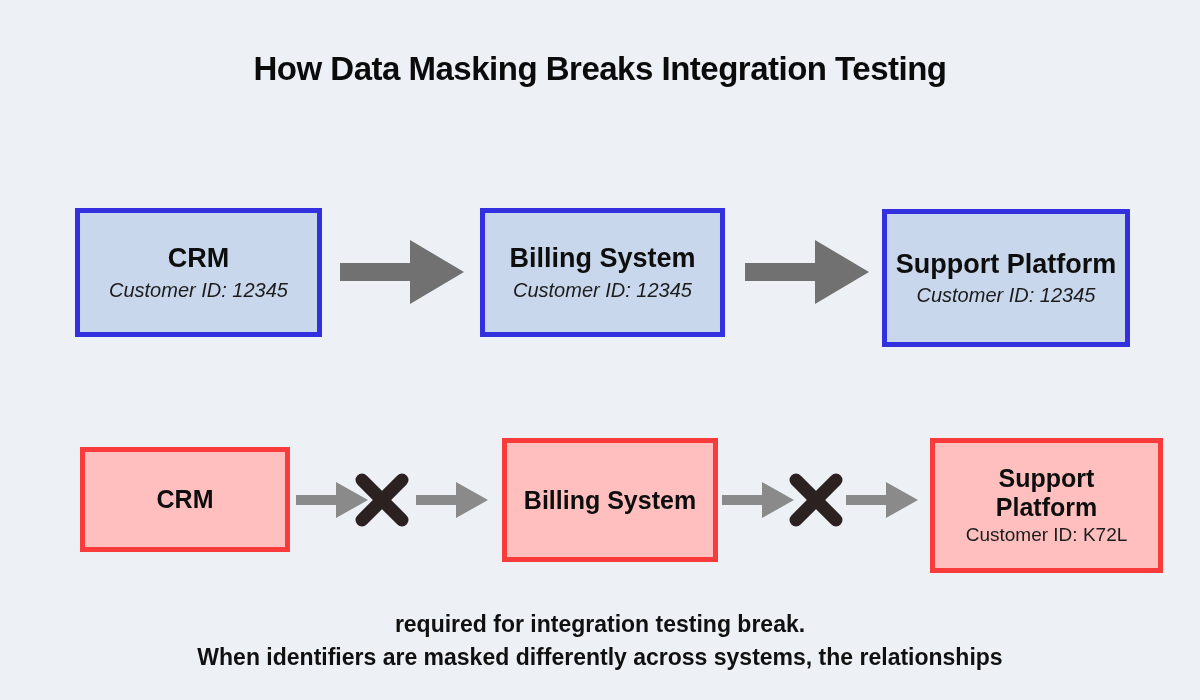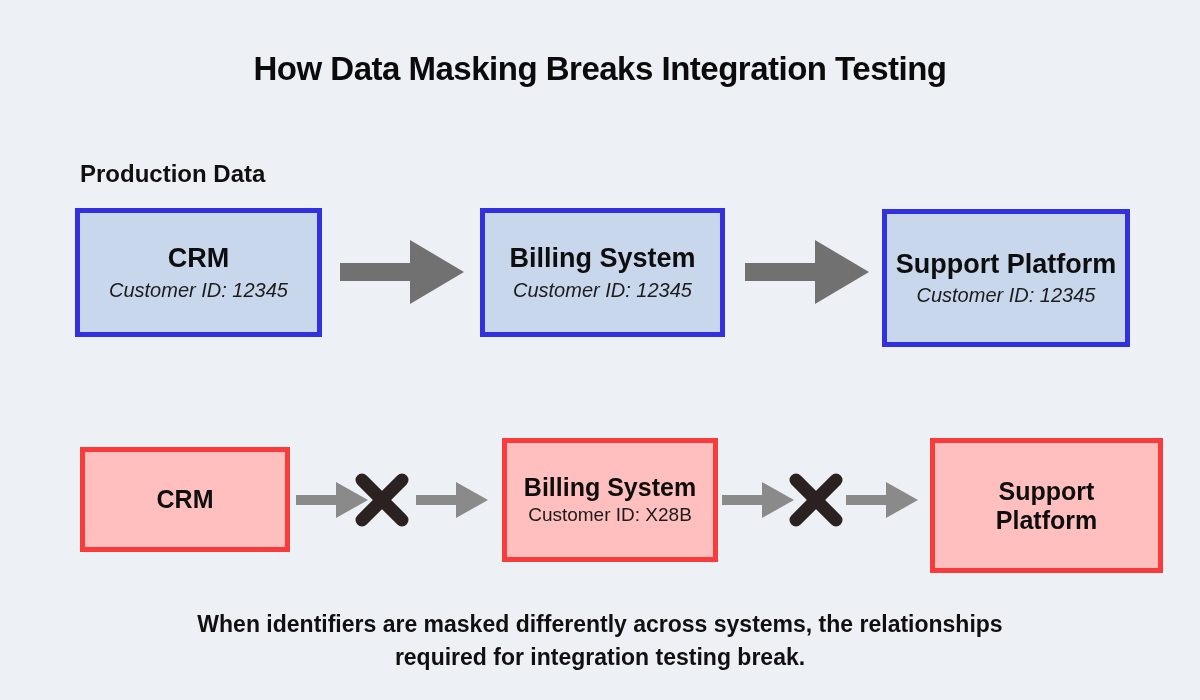--- a/index.html
+++ b/index.html
@@ -92,21 +92,20 @@
   }
   .caption-line { display: block; }
 </style>
 </head>
 <body>
 
 <div class="canvas">
 
   <div class="title">How Data Masking Breaks Integration Testing</div>
 
-  <div class="section-label production">Production Data</div>
 
   <div class="node blue prod p1">
     <div class="node-title">CRM</div>
     <div class="node-detail">Customer ID: 12345</div>
   </div>
 
   <svg class="connector arrow-a1" width="124" height="76" viewBox="0 0 124 76">
     <polygon points="0,29 70,29 70,6 124,38 70,70 70,47 0,47" fill="var(--arrow_large, #717171)"></polygon>
   </svg>
 
@@ -137,38 +136,38 @@
     <line x1="10" y1="10" x2="50" y2="50" stroke="var(--broken_x, #2b2121)" stroke-width="13" stroke-linecap="round"></line>
     <line x1="50" y1="10" x2="10" y2="50" stroke="var(--broken_x, #2b2121)" stroke-width="13" stroke-linecap="round"></line>
   </svg>
 
   <svg class="connector arrow-s2" width="72" height="40" viewBox="0 0 72 40">
     <polygon points="0,15 40,15 40,2 72,20 40,38 40,25 0,25" fill="var(--arrow_small, #8a8a8a)"></polygon>
   </svg>
 
   <div class="node red mask m2">
     <div class="node-title">Billing System</div>
-    <div class="node-detail">Customer ID: X28B</div>
   </div>
 
   <svg class="connector arrow-s3" width="72" height="40" viewBox="0 0 72 40">
     <polygon points="0,15 40,15 40,2 72,20 40,38 40,25 0,25" fill="var(--arrow_small, #8a8a8a)"></polygon>
   </svg>
 
   <svg class="connector x-2" width="60" height="60" viewBox="0 0 60 60">
     <line x1="10" y1="10" x2="50" y2="50" stroke="var(--broken_x, #2b2121)" stroke-width="13" stroke-linecap="round"></line>
     <line x1="50" y1="10" x2="10" y2="50" stroke="var(--broken_x, #2b2121)" stroke-width="13" stroke-linecap="round"></line>
   </svg>
 
   <svg class="connector arrow-s4" width="72" height="40" viewBox="0 0 72 40">
     <polygon points="0,15 40,15 40,2 72,20 40,38 40,25 0,25" fill="var(--arrow_small, #8a8a8a)"></polygon>
   </svg>
 
   <div class="node red mask m3">
     <div class="node-title narrow-title">Support Platform</div>
+    <div class="node-detail">Customer ID: K72L</div>
   </div>
 
   <div class="caption">
+    <span class="caption-line">required for integration testing break.</span>
     <span class="caption-line">When identifiers are masked differently across systems, the relationships</span>
-    <span class="caption-line">required for integration testing break.</span>
   </div>
 
 </div>
 
 </body></html>

